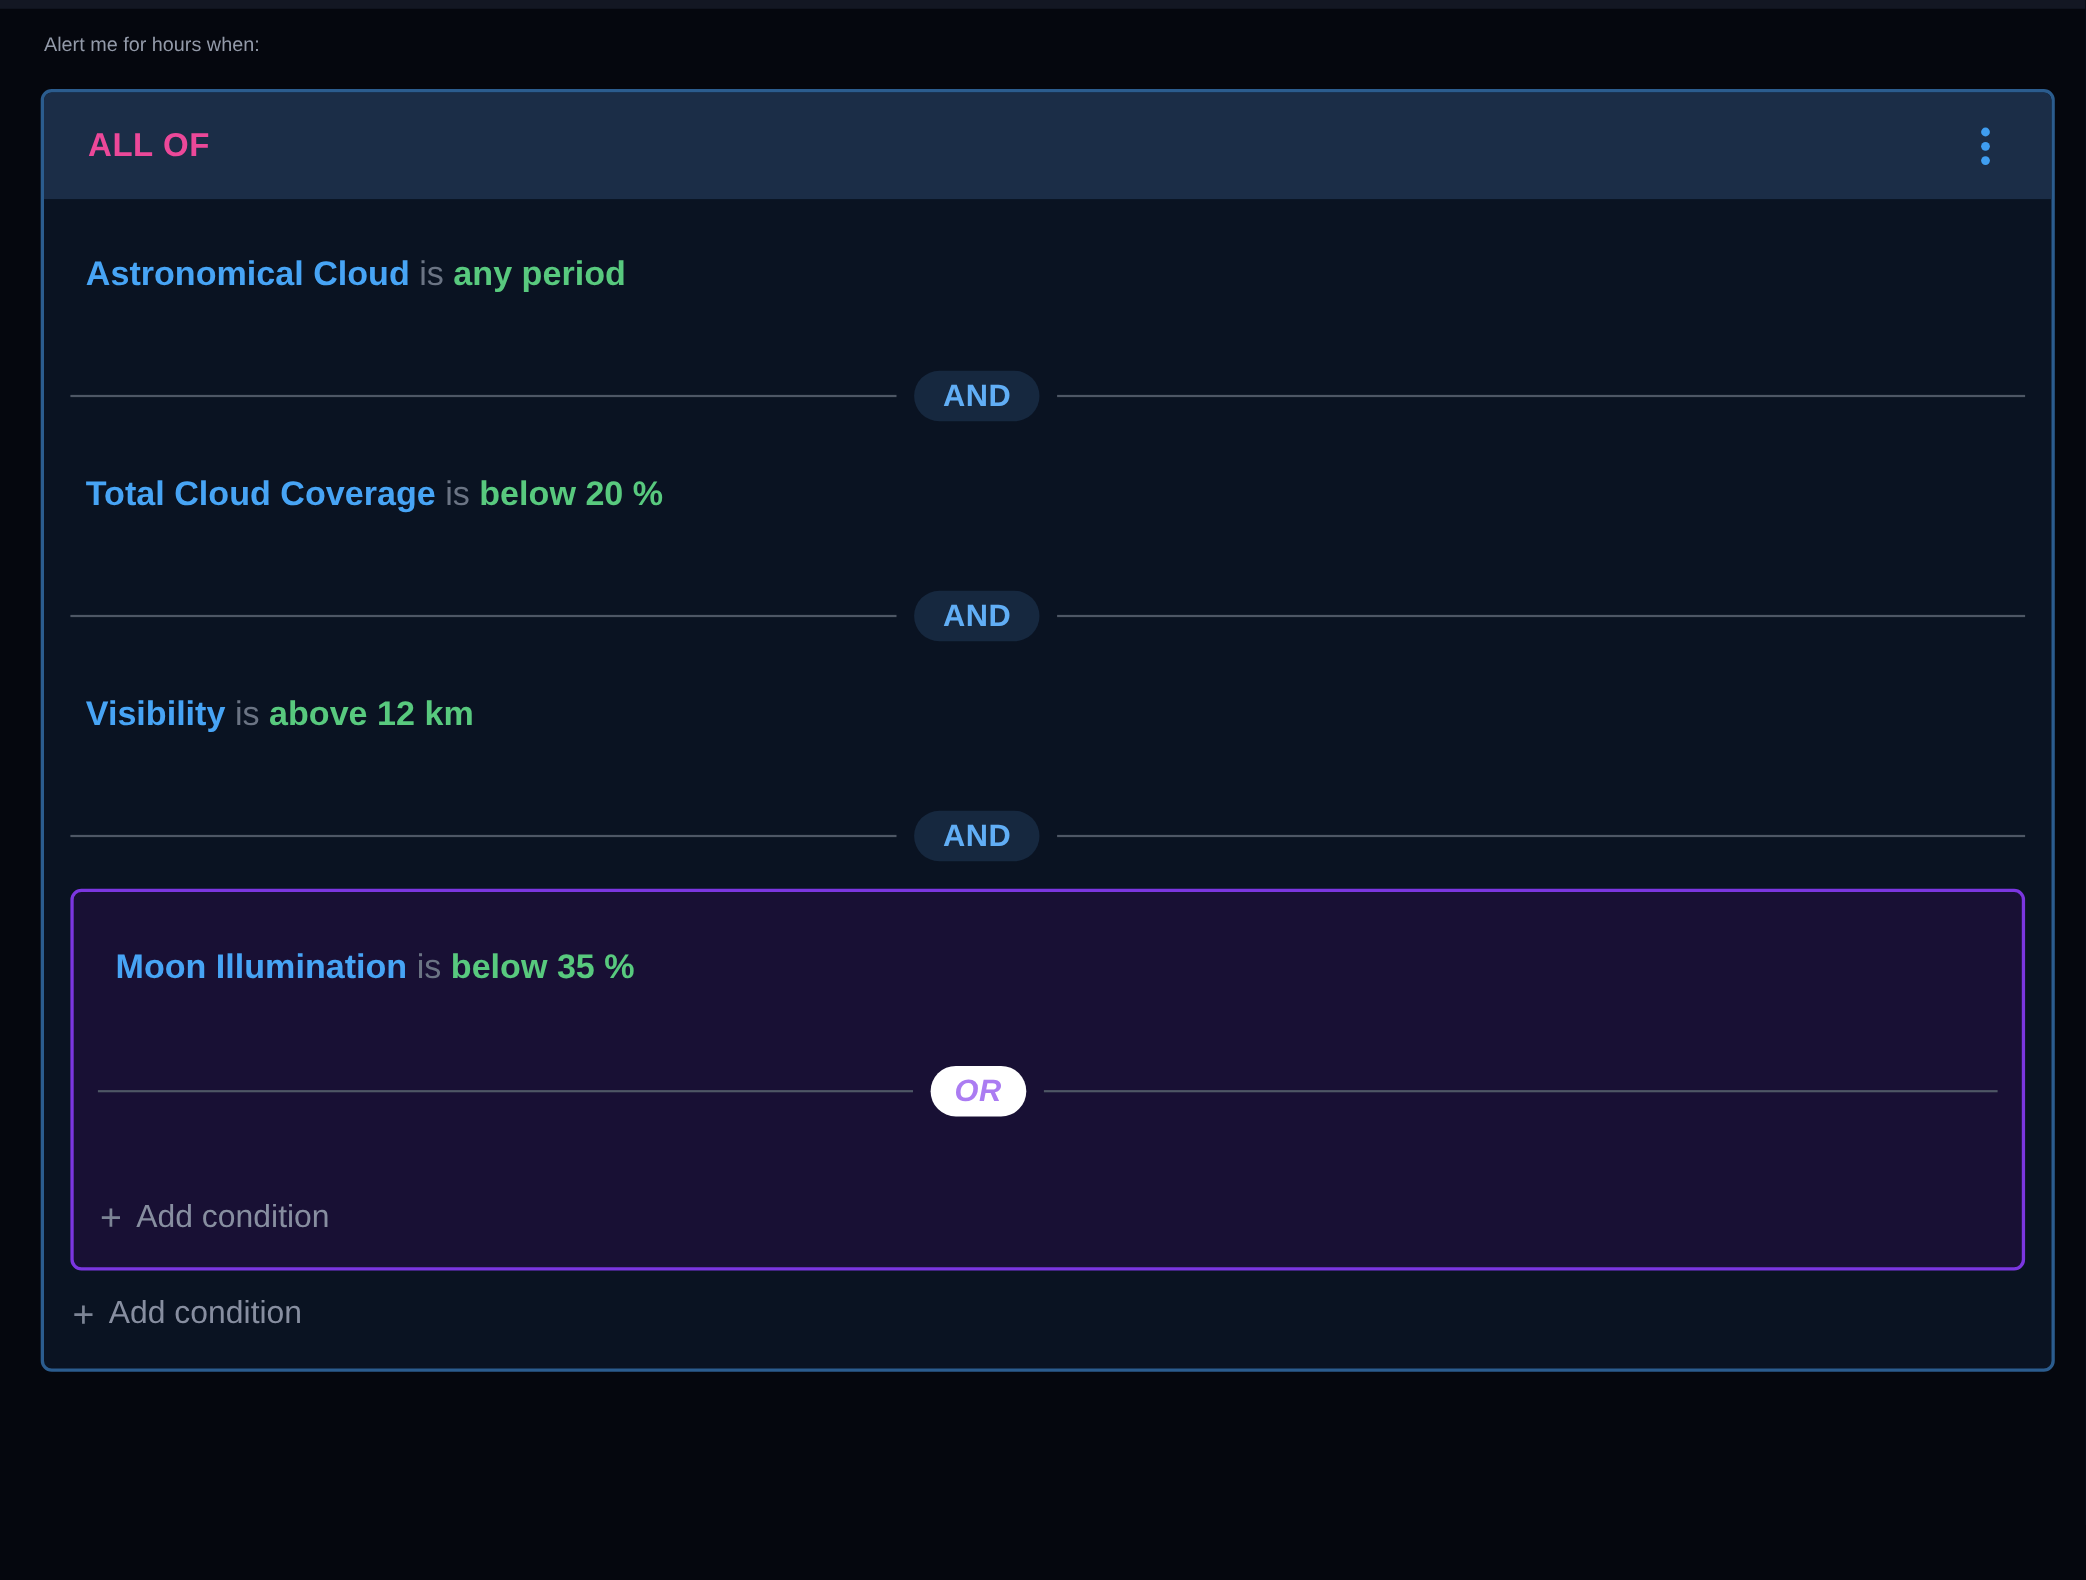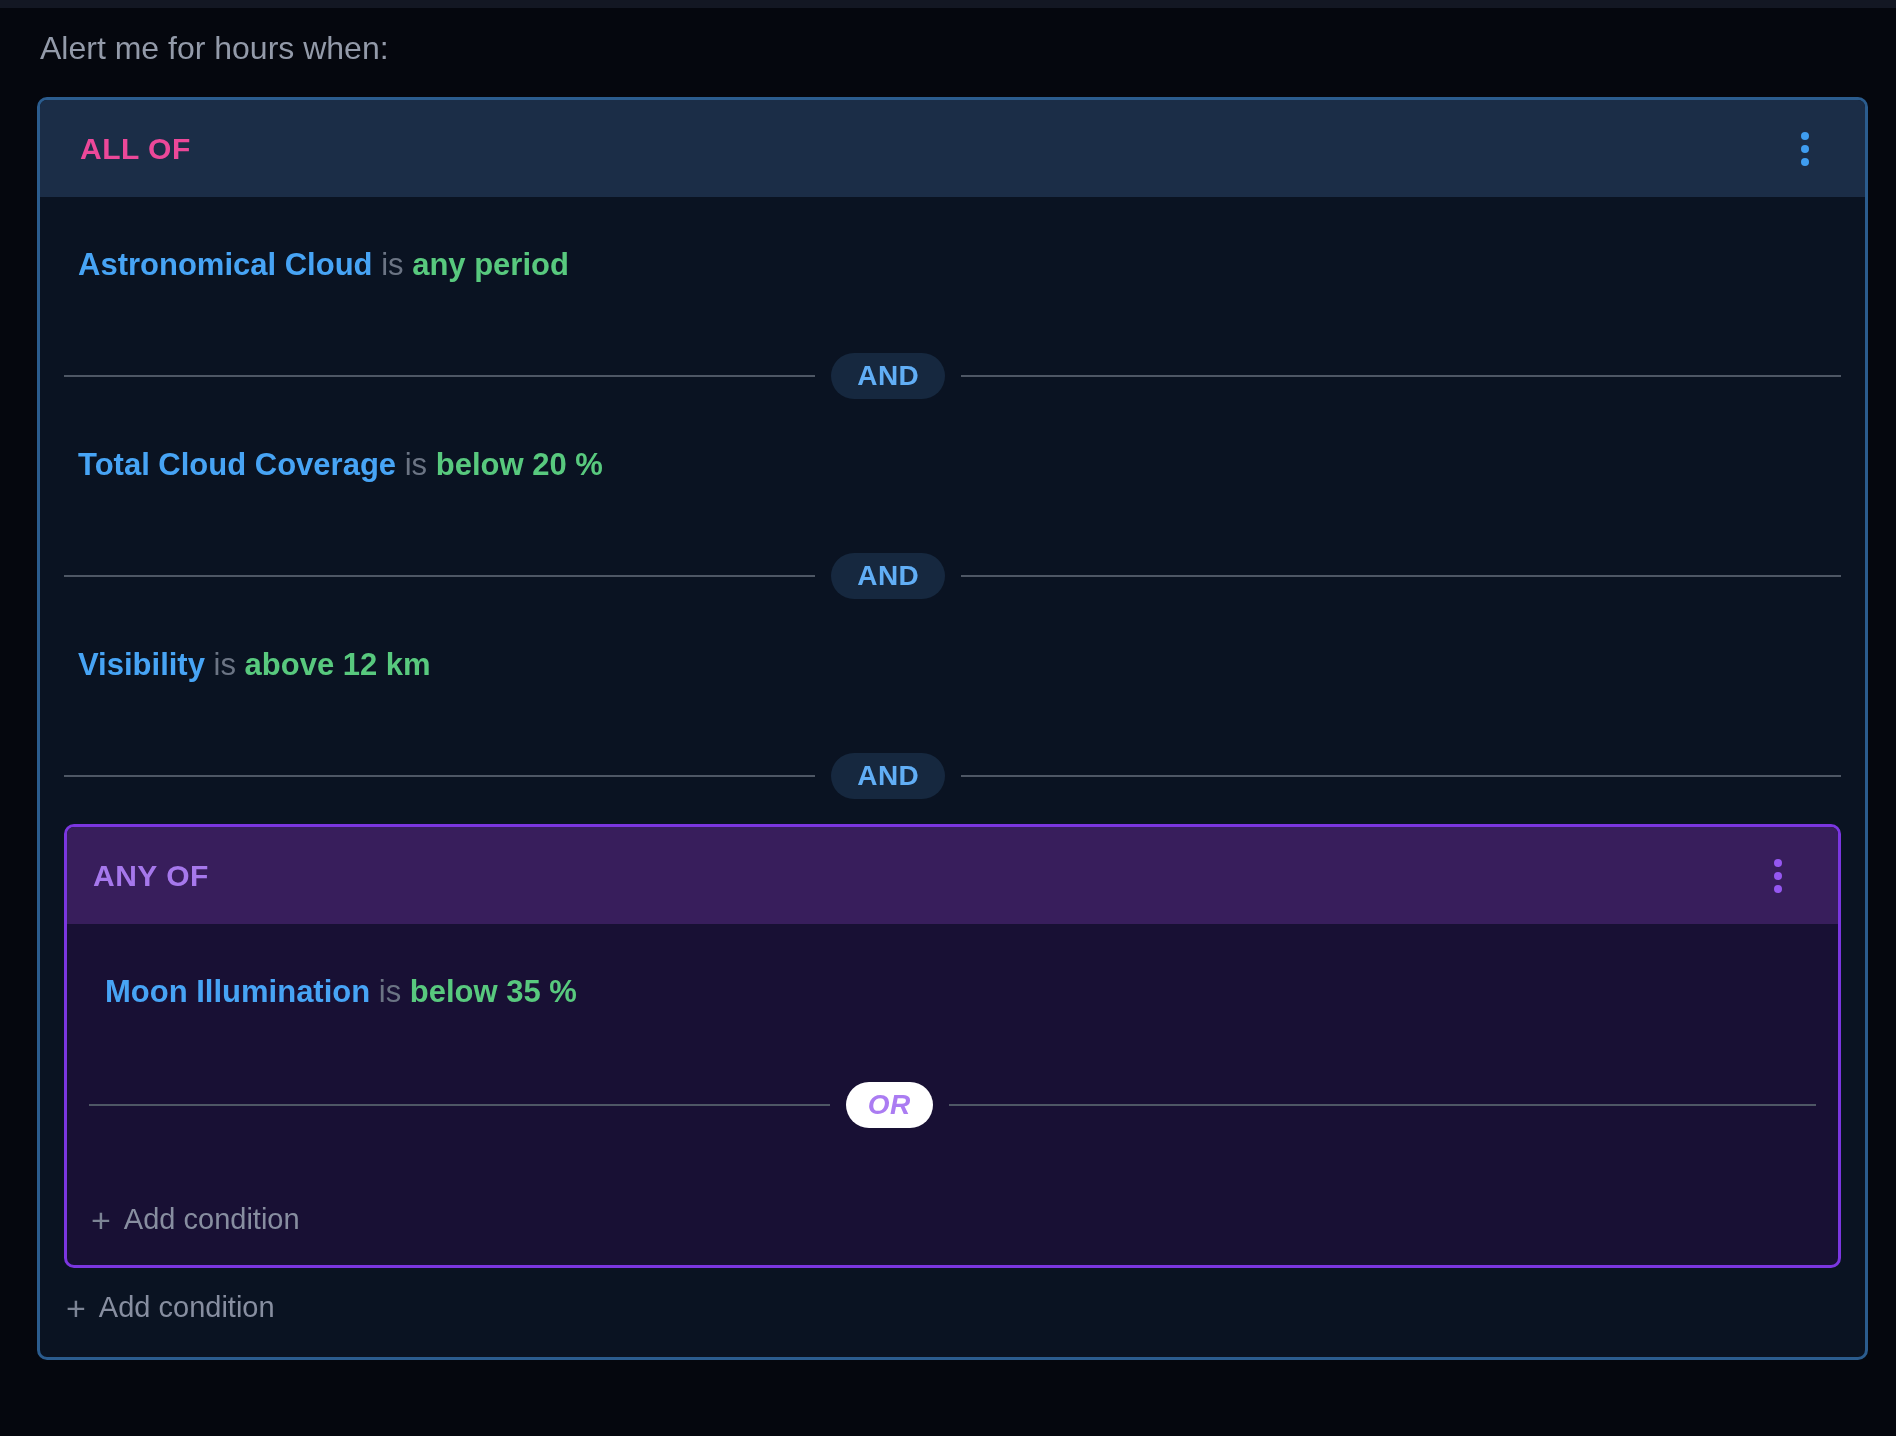--- a/index.html
+++ b/index.html
@@ -5,21 +5,21 @@
   * { box-sizing: border-box; margin: 0; padding: 0; }
   html, body { width: 1896px; height: 1436px; }
   body {
     background: #05070e;
     font-family: "Liberation Sans", sans-serif;
     overflow: hidden;
   }
   .top-strip { height: 8px; background: #131723; }
   .prompt {
     margin: 22px 0 16px 40px;
-    font-size: 32px;
+    font-size: 18px;
     color: #939aa9;
   }
 
   
   .group {
     border-radius: 10px;
     overflow: hidden;
   }
   .group-all {
     margin: 30px 28px 0 37px;
@@ -167,28 +167,20 @@
       <span class="value">above 12 km</span>
     </div>
 
     <div class="divider">
       <span class="line line-left"></span>
       <span class="pill pill-and">AND</span>
       <span class="line line-right"></span>
     </div>
 
     <div class="group group-any">
-      <div class="group-header">
-        <span class="group-label">ANY OF</span>
-        <span class="kebab kebab-purple">
-            <i></i>
-            <i></i>
-            <i></i>
-          </span>
-      </div>
 
       <div class="group-body">
 
         <div class="cond first">
           <span class="field">Moon Illumination</span>
           <span class="verb">is</span>
           <span class="value">below 35 %</span>
         </div>
 
         <div class="divider">

